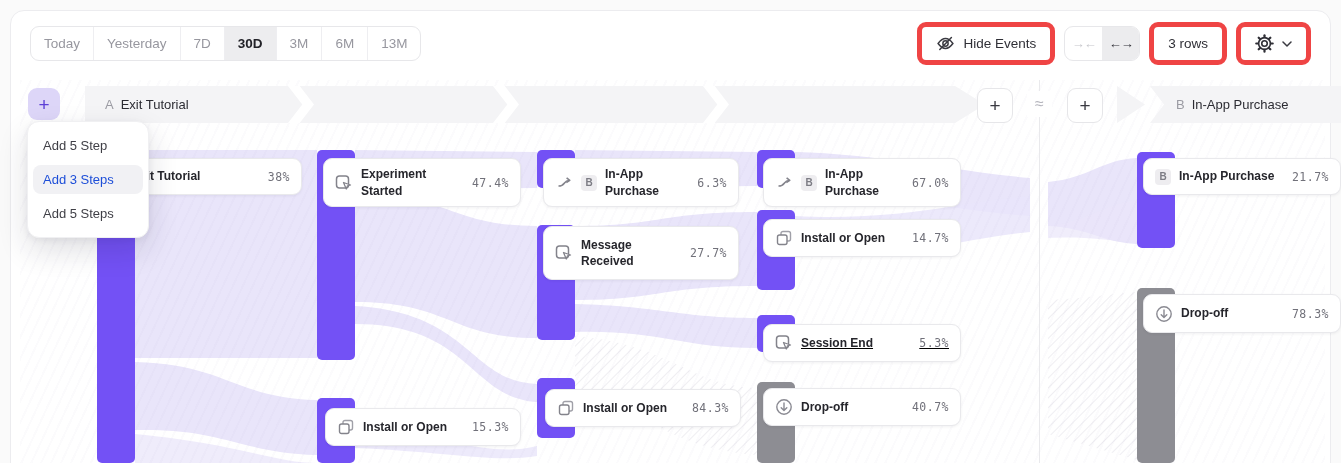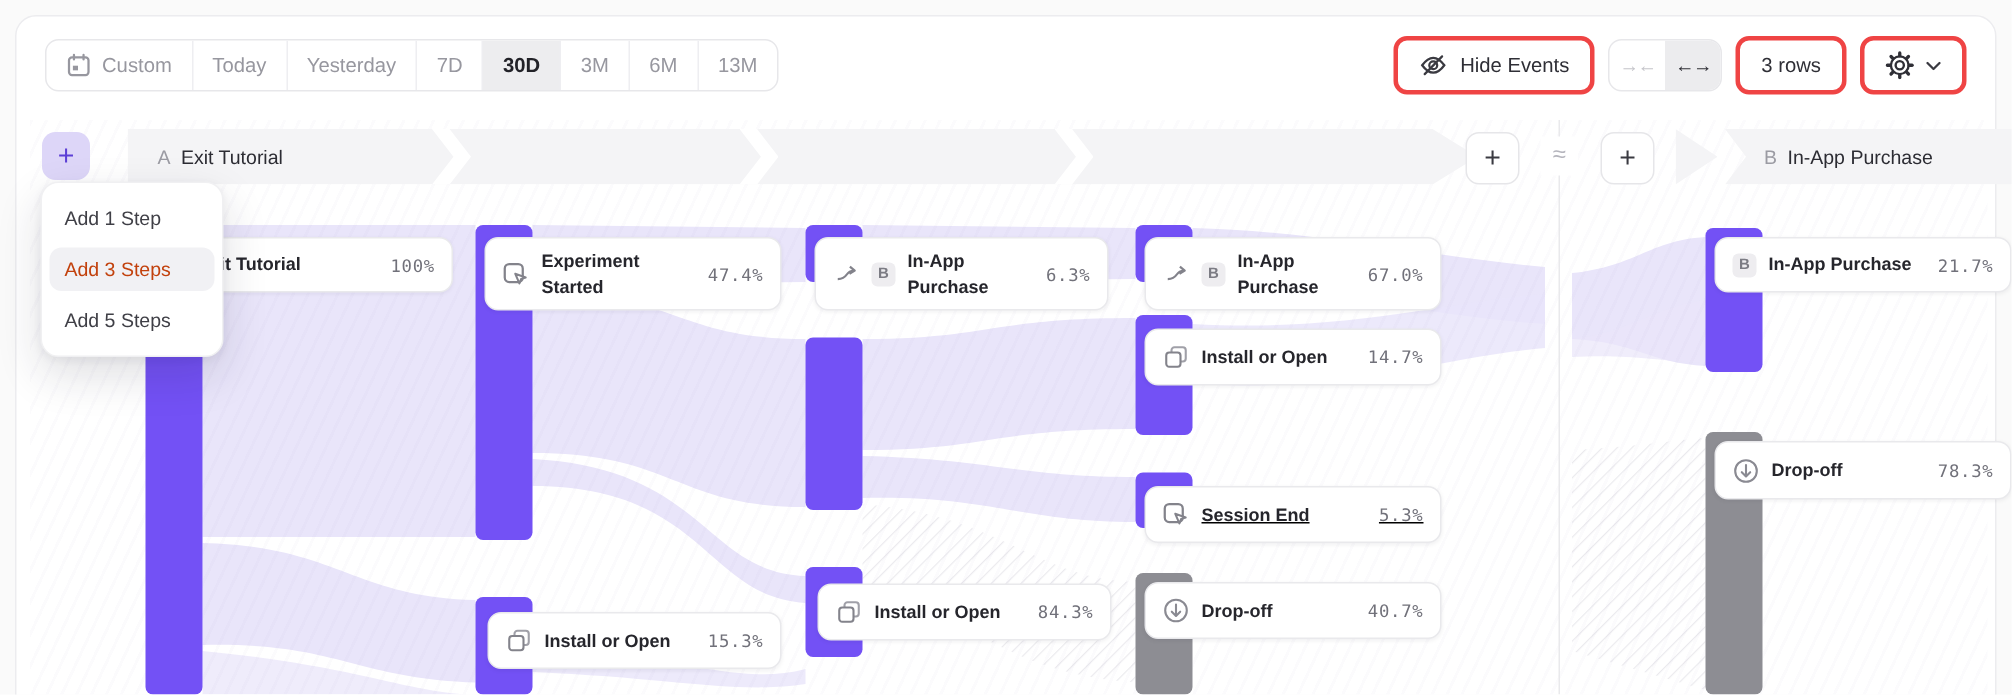--- a/index.html
+++ b/index.html
@@ -12,21 +12,21 @@
   .toolbar{position:absolute;left:30px;right:30px;top:27px;height:33px;
            display:flex;justify-content:space-between;align-items:center;}
   .seg{display:flex;align-items:stretch;height:33px;border:1px solid #e7e7ea;
        border-radius:9px;background:#fff;overflow:hidden;}
   .seg-item{display:flex;align-items:center;gap:7px;padding:0 13px;font-size:13.5px;
             color:#97979f;border-right:1px solid #eeeef1;cursor:pointer;white-space:nowrap;}
   .seg-item:last-child{border-right:none;}
   .seg-item.active{background:#ededef;color:#222228;font-weight:700;}
   .tb-right{display:flex;align-items:center;gap:9px;}
   .btn{display:flex;align-items:center;gap:8px;height:33px;padding:0 14px;background:#fff;
-       border:3px solid #ef4444;border-radius:9px;font-size:13.5px;color:#2f2f36;
+       border:5px solid #ef4444;border-radius:9px;font-size:13.5px;color:#2f2f36;
        font-weight:500;white-space:nowrap;cursor:pointer;}
   .mini-seg{display:flex;height:33px;border:1px solid #e7e7ea;border-radius:9px;overflow:hidden;background:#fff;}
   .mini-cell{width:37px;display:flex;align-items:center;justify-content:center;
              font-size:13px;letter-spacing:-1px;cursor:pointer;}
   .mini-cell.dim{color:#c6c6cb;}
   .mini-cell.on{background:#ececee;color:#2f2f36;}
   .chev{width:10px;height:6px;flex:0 0 auto;}
   .icon{flex:0 0 auto;display:block;}
   
   .canvas{position:absolute;left:0;top:0;width:1341px;height:463px;}
@@ -57,21 +57,21 @@
   
   .vdivider{position:absolute;left:1039px;top:80px;width:1px;height:383px;background:#e9e9ec;z-index:3;}
   .approx{position:absolute;left:1027px;top:91px;width:25px;height:26px;background:#fff;z-index:4;
           display:flex;align-items:center;justify-content:center;color:#b5b5bd;font-size:16px;}
   
   .menu{position:absolute;left:27px;top:121px;width:110px;z-index:50;background:#fff;
         border:1px solid #f0f0f2;border-radius:12px;padding:9px 5px;
         box-shadow:0 12px 30px rgba(30,30,50,0.14),0 2px 6px rgba(30,30,50,0.06);}
   .menu-item{height:29px;display:flex;align-items:center;padding:0 10px;border-radius:8px;
              font-size:13px;color:#3f3f46;cursor:pointer;white-space:nowrap;}
-  .menu-item.hl{background:#f1f1f4;color:#c2410c;}
+  .menu-item.hl{background:#f1f1f4;color:#1d4ed8;}
   .menu-item + .menu-item{margin-top:5px;}
   
   .node{position:absolute;z-index:6;background:#fff;border:1px solid #e9e9ec;border-radius:9px;
         box-shadow:0 1px 3px rgba(20,20,40,0.06);display:flex;align-items:center;gap:8px;
         padding:0 11px;cursor:pointer;}
   .node .lbl{font-size:12px;font-weight:700;color:#26262c;line-height:1.35;}
   .node .pct{margin-left:auto;font-family:"DejaVu Sans Mono",monospace;font-size:11.5px;
              color:#71717a;letter-spacing:0.5px;padding-left:6px;}
   .badge-b{flex:0 0 auto;width:16px;height:16px;border-radius:4px;background:#eeedf0;color:#7c7c84;
            font-size:10px;font-weight:700;display:flex;align-items:center;justify-content:center;}
@@ -142,28 +142,28 @@
     </div>
 
     <div class="plus plus-purple" style="">+</div>
     <div class="plus plus-white" style="left:977px; top:88px;">+</div>
     <div class="plus plus-white" style="left:1067px;top:88px;">+</div>
 
     <div class="vdivider"></div>
     <div class="approx">≈</div>
 
     <div class="menu">
-      <div class="menu-item">Add 1 Step</div>
+      <div class="menu-item">Add 5 Step</div>
       <div class="menu-item hl">Add 3 Steps</div>
       <div class="menu-item">Add 5 Steps</div>
     </div>
 
     <div class="node" style="left:120px;top:158px;width:158px;height:35px;">
       <span class="lbl">Exit Tutorial</span>
-      <span class="pct">100%</span>
+      <span class="pct">38%</span>
     </div>
 
     <div class="node" style="left:323px;top:158px;width:174px;height:47px;">
       <span class="cicon">
         <svg width="18" height="18" viewBox="0 0 18 18">
             <rect x="1.5" y="2" width="12" height="12" rx="3" fill="none" stroke="#83838b" stroke-width="1.5"></rect>
             <path d="M8.5 8.5 L15.5 11 L12.4 11.9 L11.3 15 Z" fill="#fff" stroke="#83838b" stroke-width="1.3" stroke-linejoin="round"></path>
           </svg>
       </span>
       <span class="lbl" style="width:86px;">Experiment Started</span>
@@ -175,20 +175,30 @@
         <svg width="15" height="15" viewBox="0 0 15 15">
             <path d="M1.5 11 Q5.5 11 7.5 8 Q9.2 5.5 12 5.5" fill="none" stroke="#83838b" stroke-width="1.5"></path>
             <path d="M9.6 2.8 L12.8 5.4 L9.3 7.5" fill="none" stroke="#83838b" stroke-width="1.5" stroke-linejoin="round"></path>
           </svg>
       </span>
       <span class="badge-b">B</span>
       <span class="lbl" style="width:62px;">In-App Purchase</span>
       <span class="pct">6.3%</span>
     </div>
 
+    <div class="node" style="left:543px;top:226px;width:172px;height:52px;">
+      <span class="cicon">
+        <svg width="18" height="18" viewBox="0 0 18 18">
+            <rect x="1.5" y="2" width="12" height="12" rx="3" fill="none" stroke="#83838b" stroke-width="1.5"></rect>
+            <path d="M8.5 8.5 L15.5 11 L12.4 11.9 L11.3 15 Z" fill="#fff" stroke="#83838b" stroke-width="1.3" stroke-linejoin="round"></path>
+          </svg>
+      </span>
+      <span class="lbl" style="width:70px;">Message Received</span>
+      <span class="pct">27.7%</span>
+    </div>
 
     <div class="node" style="left:545px;top:389px;width:172px;height:36px;">
       <span class="cicon">
         <svg width="16" height="16" viewBox="0 0 16 16">
             <rect x="5" y="1.5" width="9.5" height="9.5" rx="2" fill="none" stroke="#a0a0a8" stroke-width="1.4"></rect>
             <rect x="1.5" y="5" width="9.5" height="9.5" rx="2" fill="#fff" stroke="#83838b" stroke-width="1.4"></rect>
           </svg>
       </span>
       <span class="lbl">Install or Open</span>
       <span class="pct">84.3%</span>
@@ -263,29 +273,20 @@
             <path d="M9 5 V12.2 M6.2 9.8 L9 12.6 L11.8 9.8" fill="none" stroke="#8a8a92" stroke-width="1.4" stroke-linecap="round" stroke-linejoin="round"></path>
           </svg>
       </span>
       <span class="lbl">Drop-off</span>
       <span class="pct">78.3%</span>
     </div>
   </div>
 
   <div class="toolbar">
     <div class="seg">
-      <div class="seg-item">
-        <svg class="icon" width="17" height="17" viewBox="0 0 17 17">
-            <rect x="2" y="3.2" width="13" height="11.8" rx="2" fill="none" stroke="#97979f" stroke-width="1.5"></rect>
-            <line x1="5.3" y1="1.6" x2="5.3" y2="4.6" stroke="#97979f" stroke-width="1.5" stroke-linecap="round"></line>
-            <line x1="11.7" y1="1.6" x2="11.7" y2="4.6" stroke="#97979f" stroke-width="1.5" stroke-linecap="round"></line>
-            <rect x="4.6" y="8.8" width="3.4" height="3.1" fill="#97979f"></rect>
-          </svg>
-        <span>Custom</span>
-      </div>
       <div class="seg-item">
           <span>Today</span>
         </div>
       <div class="seg-item">
           <span>Yesterday</span>
         </div>
       <div class="seg-item">
           <span>7D</span>
         </div>
       <div class="seg-item active">

